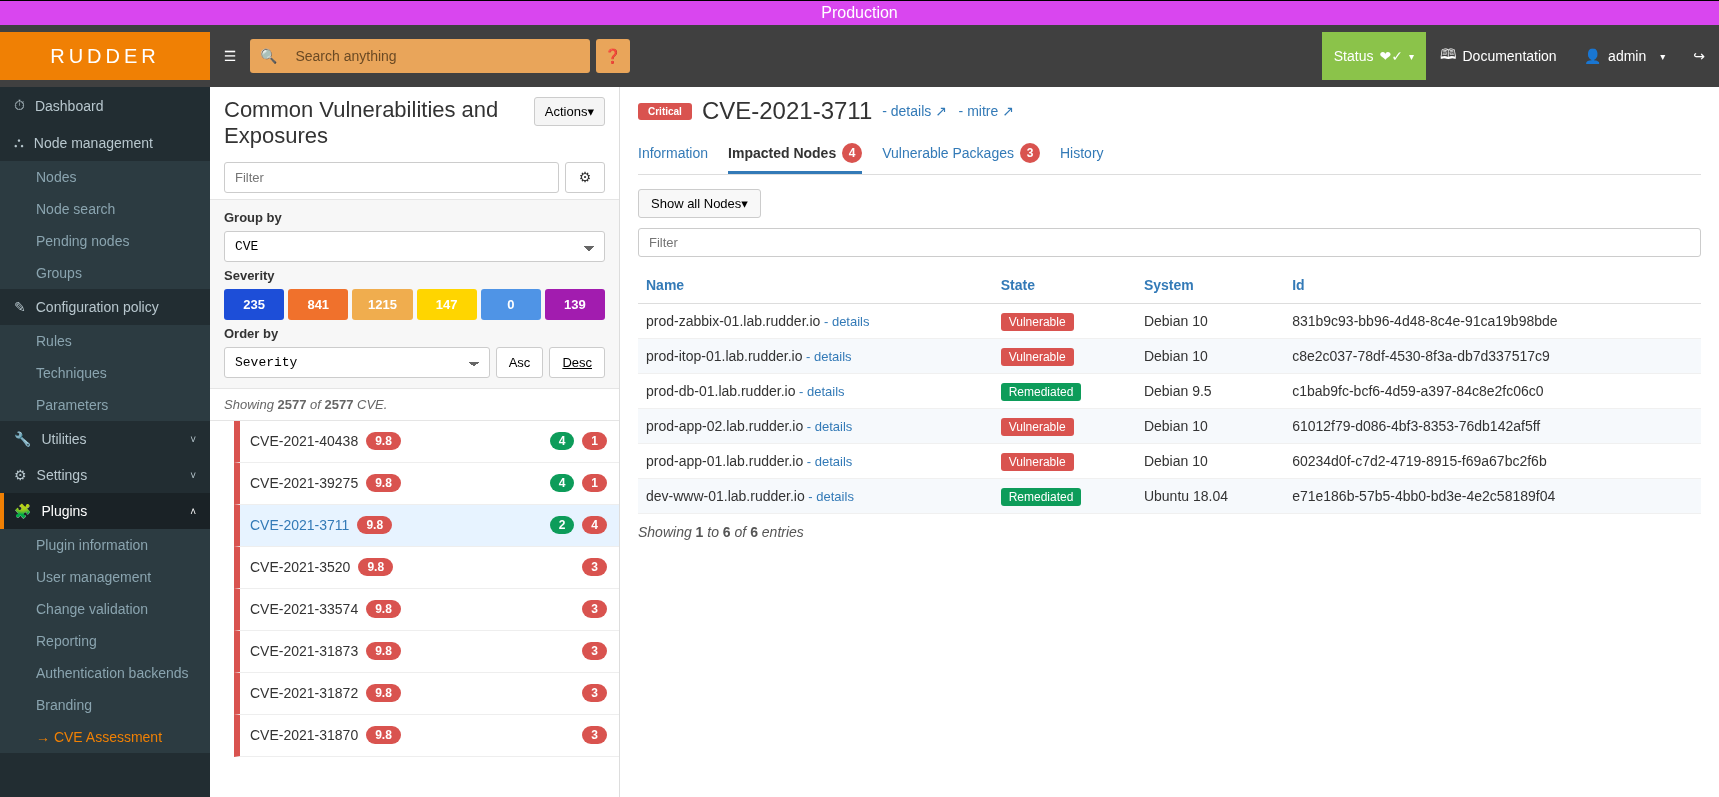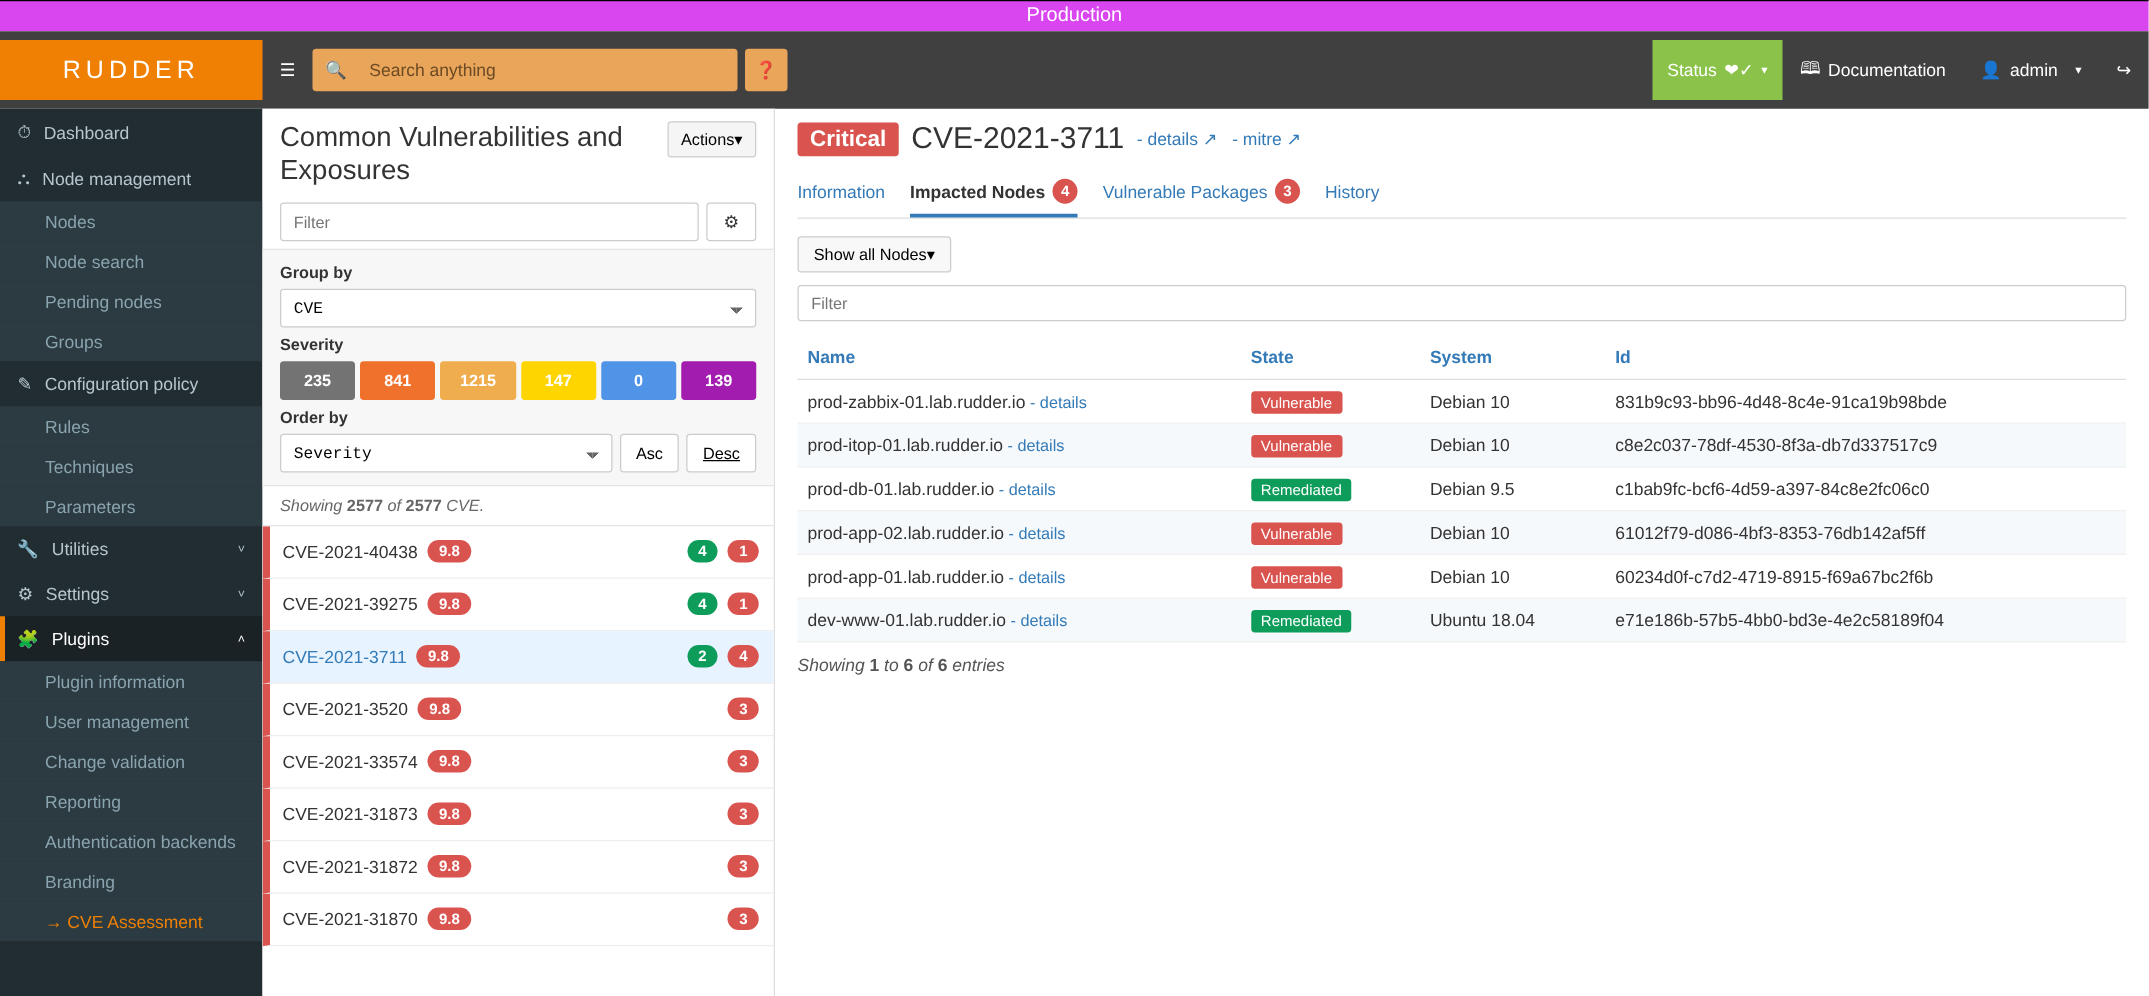--- a/index.html
+++ b/index.html
@@ -44,32 +44,32 @@
 .select { width:100%; border:1px solid #ccc; border-radius:3px; padding:7px 10px; background:#fff; font-size:13px; appearance:none; background-image: linear-gradient(45deg, transparent 50%, #666 50%), linear-gradient(135deg, #666 50%, transparent 50%); background-position: calc(100% - 15px) 14px, calc(100% - 10px) 14px; background-size: 5px 5px; background-repeat: no-repeat; font-family: Liberation Mono, monospace;}
 .sev-row { display:flex; gap:4px; }
 .sev-pill { flex:1; color:#fff; font-weight:bold; text-align:center; padding:8px 0; border-radius:3px; font-size:13px;}
 .orderby-row { display:flex; gap:6px; align-items:stretch; }
 .orderby-row .select { flex:1; }
 .ord-btn { border:1px solid #ccc; background:#fff; padding:6px 12px; border-radius:3px; font-size:13px; cursor:pointer;}
 .ord-btn.active { text-decoration: underline; font-weight:500; }
 .showing { padding:8px 14px; font-style:italic; color:#666; font-size:13px; border-bottom:1px solid #e5e5e5;}
 .showing b { font-style:normal; }
 .cve-list { flex:1; overflow-y:auto; }
-.cve-item { border-left:6px solid #d9534f; border-bottom:1px solid #eee; padding:10px 12px 10px 10px; display:flex; align-items:center; gap:8px; cursor:pointer; min-height:42px;}
+.cve-item { border-left:6px solid #d9534f; border-bottom:1px solid #eee; padding:10px 12px 10px 10px; display:flex; align-items:center; gap:8px; cursor:pointer; min-height:42px;margin-left:24px;}
 .cve-item.selected { background:#e7f3ff; border-left-color:#d9534f; }
 .cve-item.selected .cve-id { color:#337ab7; }
 .cve-id { font-size:14px; color:#333; }
 .pill { border-radius:10px; padding:2px 9px; font-size:12px; font-weight:bold; color:#fff; min-width:22px; text-align:center; display:inline-block;}
 .pill-red { background:#d9534f; }
 .pill-green { background:#0d9c5a; }
 .cve-spacer { flex:1; }
 
 .detail { flex:1; overflow-y:auto; padding:10px 18px; }
 .detail-head { display:flex; align-items:center; gap:10px; flex-wrap:wrap; margin-bottom:10px;}
-.crit-badge { background:#d9534f; color:#fff; border-radius:3px; padding:3px 10px; font-weight:bold; font-size:18px;}
+.crit-badge { background:#d9534f; color:#fff; border-radius:3px; padding:3px 10px; font-weight:bold; font-size:10px;}
 .detail-title { font-size:24px; font-weight:400; }
 .detail-links { color:#337ab7; font-size:14px; }
 .detail-links a { color:#337ab7; }
 .tabs { display:flex; gap:20px; border-bottom:1px solid #ddd; margin-bottom:14px; }
 .tab { padding:8px 0; font-size:14px; color:#337ab7; cursor:pointer; display:flex; align-items:center; gap:6px; border-bottom:3px solid transparent; }
 .tab.active { color:#333; font-weight:bold; border-bottom-color:#337ab7; }
 .tab-badge { background:#d9534f; color:#fff; border-radius:50%; width:20px; height:20px; display:inline-flex; align-items:center; justify-content:center; font-size:12px; font-weight:bold;}
 .show-nodes-btn { border:1px solid #ccc; background:#f8f8f8; padding:6px 12px; border-radius:3px; font-size:13px; cursor:pointer; margin-bottom:10px;}
 .tbl-filter { width:100%; border:1px solid #ccc; border-radius:3px; padding:6px 10px; font-size:13px; margin-bottom:10px;}
 table { width:100%; border-collapse:collapse; }
@@ -182,21 +182,21 @@
         <span>⚙</span>
       </div>
     </div>
     <div class="groupby-sec">
       <div class="label">Group by</div>
       <select class="select">
         <option>CVE</option>
       </select>
       <div class="label">Severity</div>
       <div class="sev-row" id="sev-row">
-          <div class="sev-pill" style="background: #737373;">235</div>
+          <div class="sev-pill" style="background: #1d4ed8;">235</div>
           <div class="sev-pill" style="background: rgb(240, 113, 44);">841</div>
           <div class="sev-pill" style="background: rgb(240, 173, 78);">1215</div>
           <div class="sev-pill" style="background: rgb(255, 213, 0);">147</div>
           <div class="sev-pill" style="background: rgb(79, 148, 230);">0</div>
           <div class="sev-pill" style="background: #a21caf;">139</div>
         </div>
       <div class="label">Order by</div>
       <div class="orderby-row">
         <select class="select" style="flex:1;">
           <option>Severity</option>

